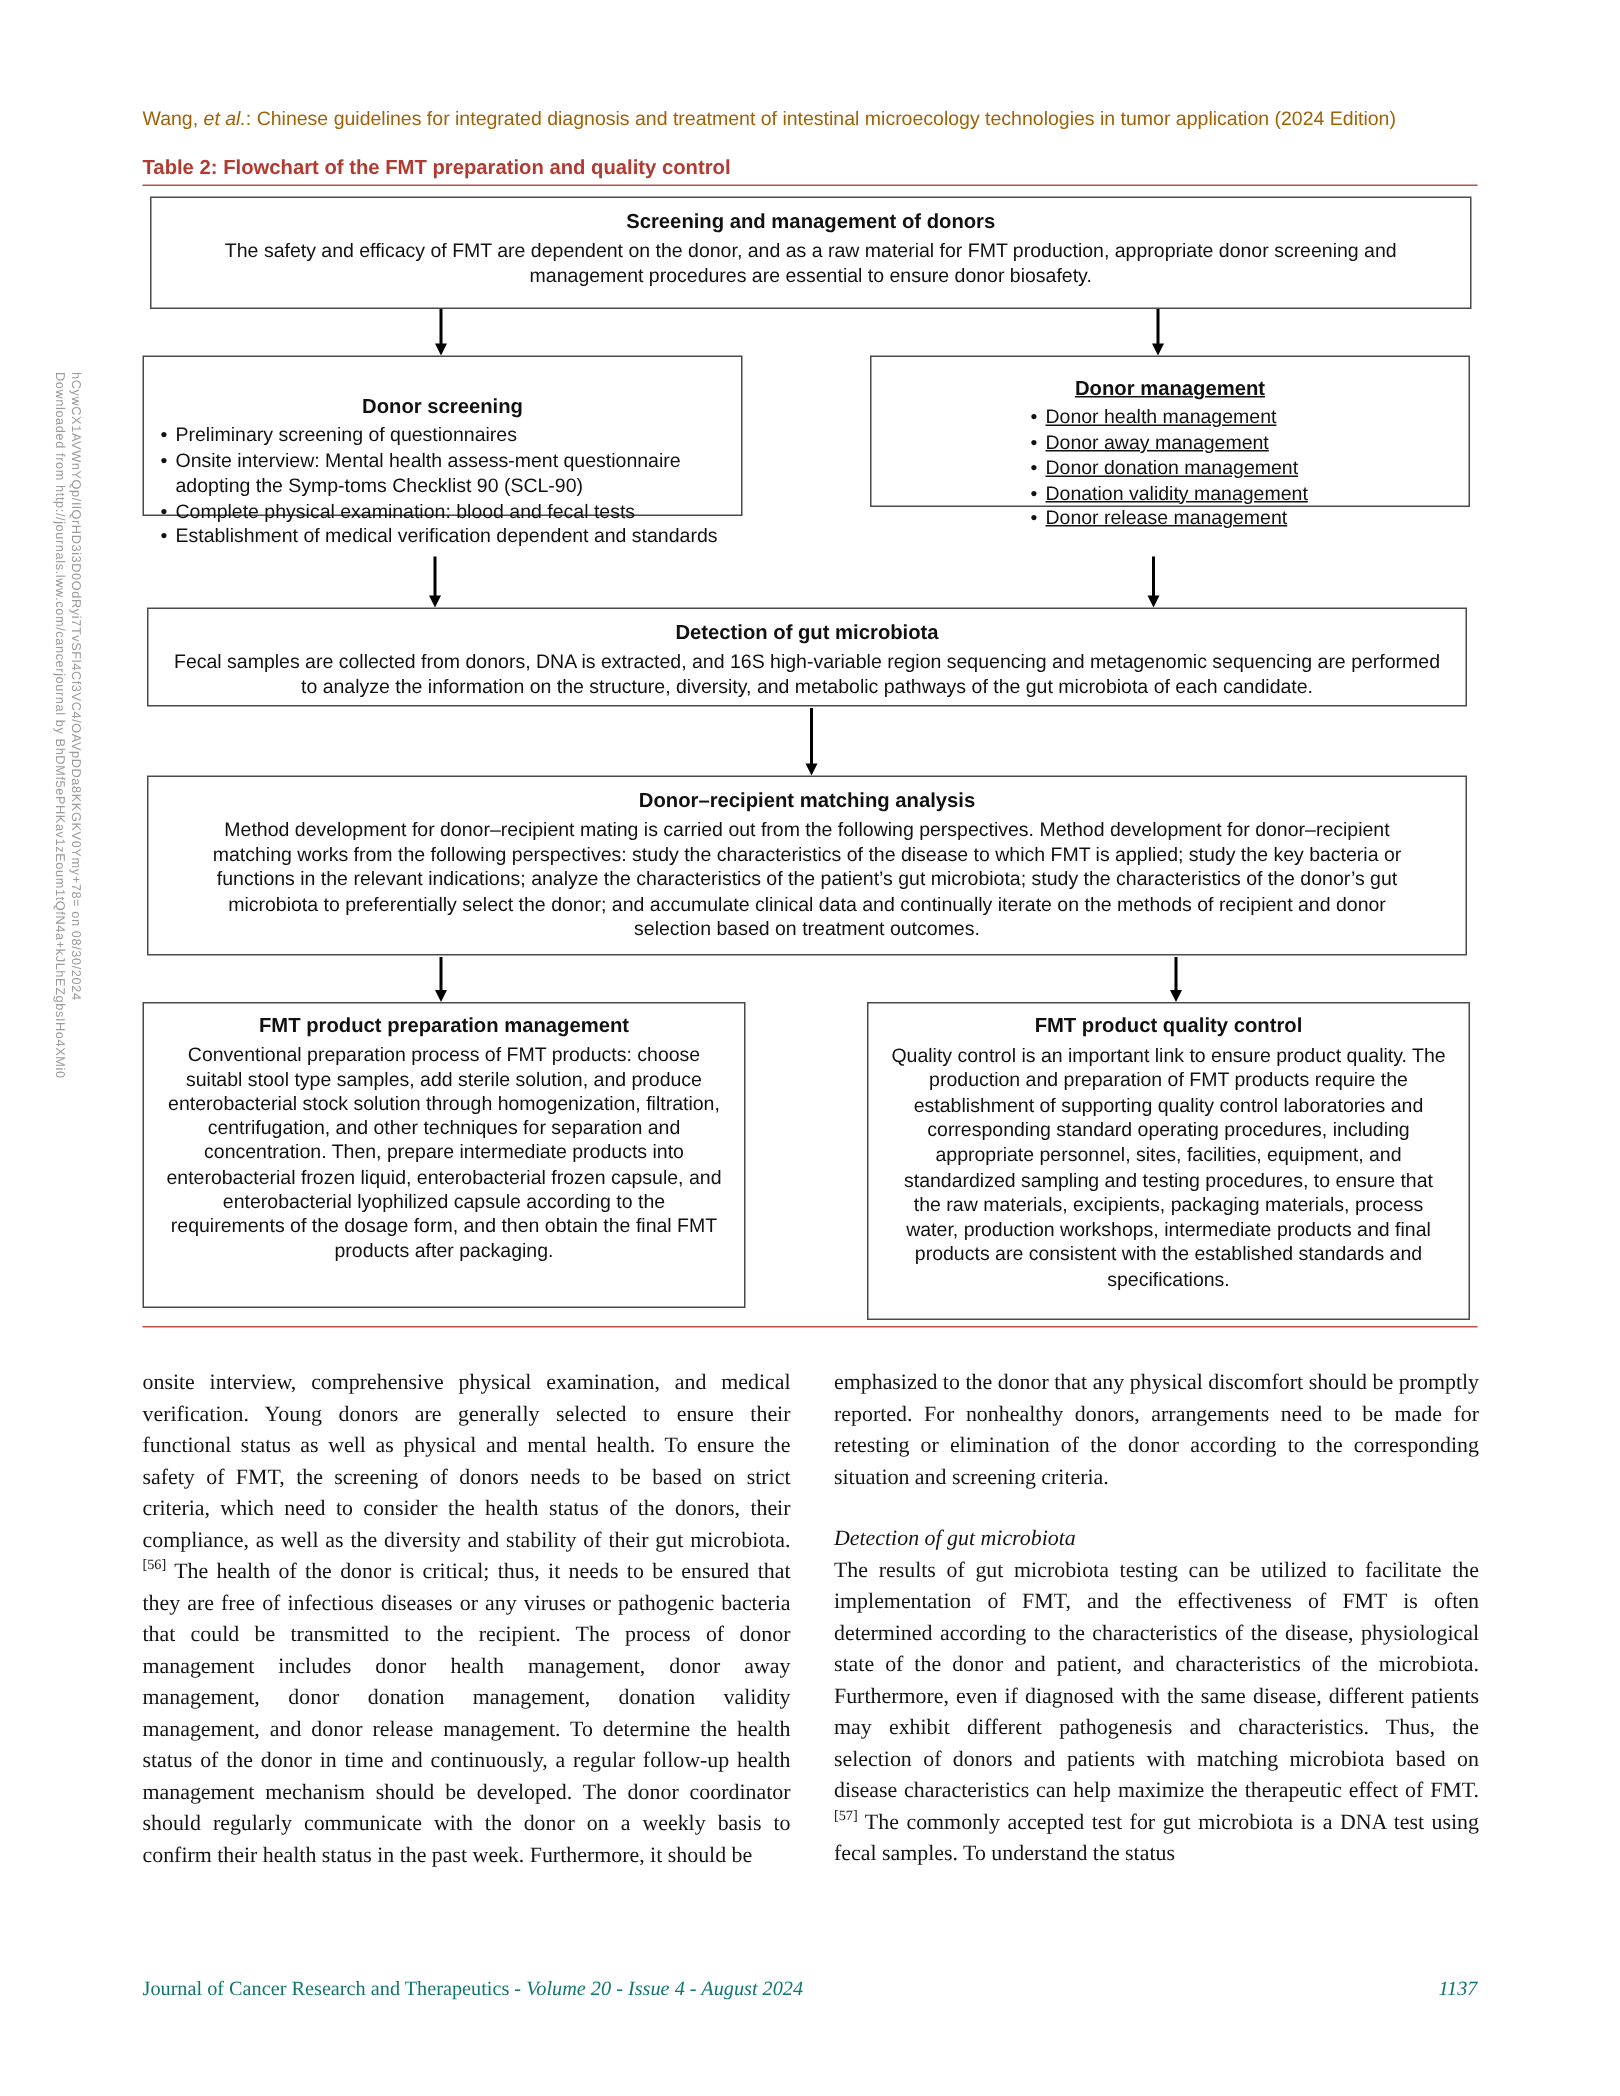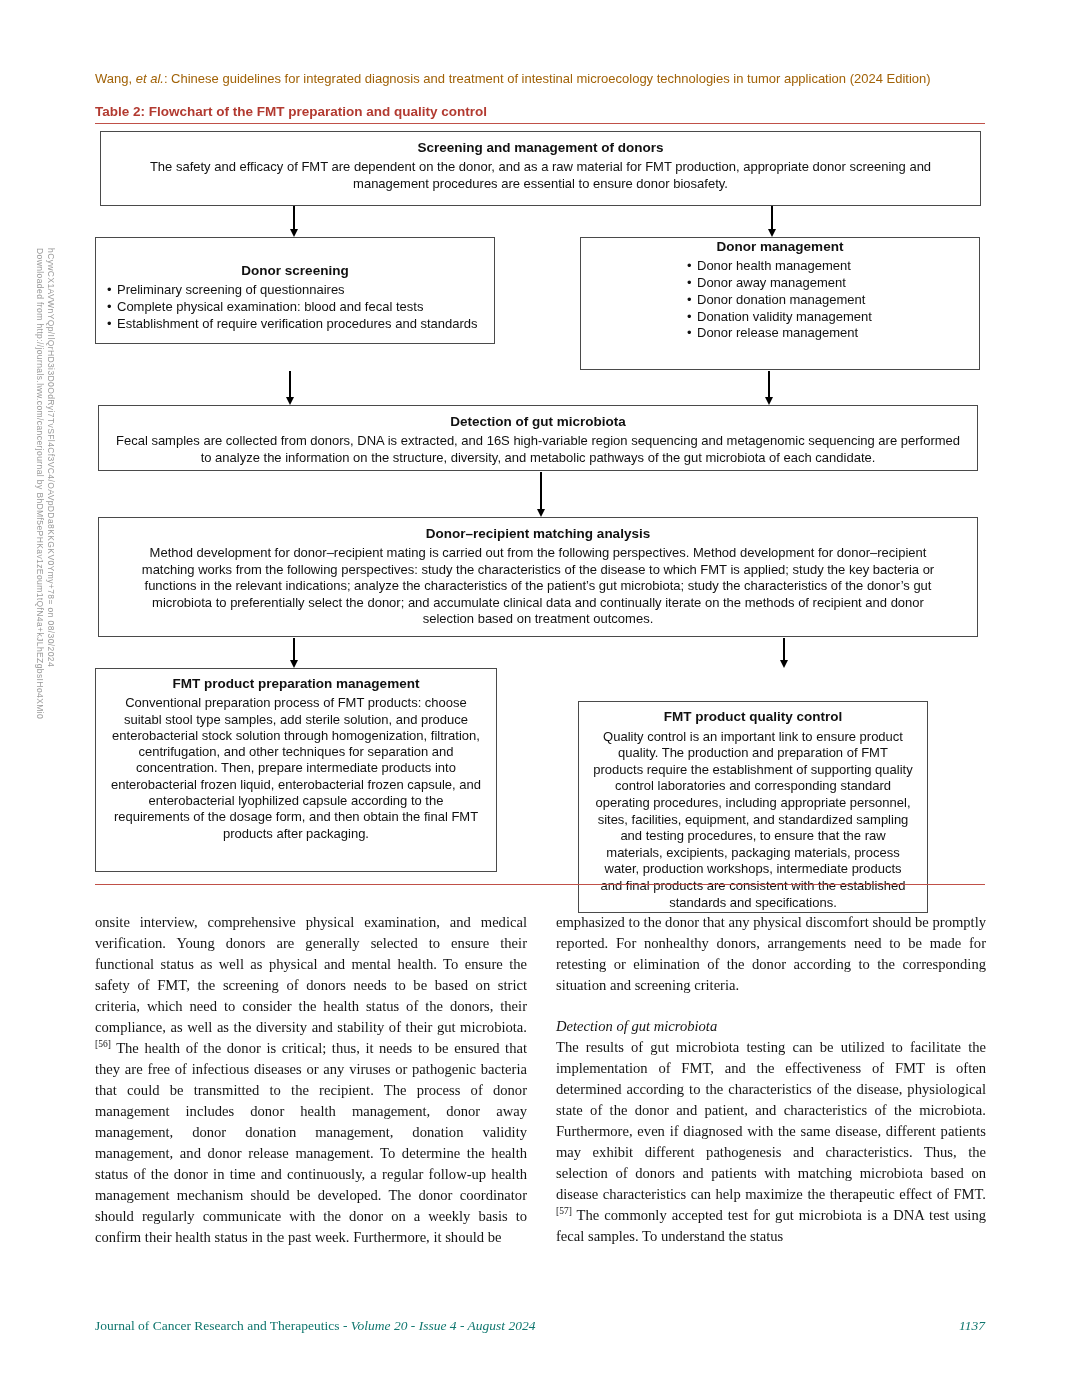--- a/index.html
+++ b/index.html
@@ -39,26 +39,26 @@
     font-size:13px; line-height:1.27; color:#111; padding:7px 14px;
   }
   .box-title { font-weight:bold; text-align:center; font-size:13.5px; margin-bottom:3px; }
   .box-body { text-align:center; }
   .bullets { list-style:none; text-align:left; }
   .bullets li { position:relative; padding-left:11px; line-height:16.8px; }
   .bullets li::before { content:"\2022"; position:absolute; left:1px; }
 
   #box-top        { left:100px; top:131px; width:881px; height:75px; }
   #box-screening  { left:95px;  top:237px; width:400px; height:107px; padding:24px 10px; }
-  #box-management { left:580px; top:237px; width:400px; height:133px; padding:0 10px; }
+  #box-management { left:580px; top:237px; width:400px; height:101px; padding:12px 10px;text-decoration:underline; }
   #box-management .bullets { padding-left:95px; }
   #box-detection  { left:98px;  top:405px; width:880px; height:66px; }
   #box-matching   { left:98px;  top:517px; width:880px; height:120px; padding:7px 26px; }
   #box-prep       { left:95px;  top:668px; width:402px; height:204px; line-height:16.3px; }
-  #box-qc         { left:578px; top:668px; width:350px; height:212px; line-height:16.6px;margin-top:33px; }
+  #box-qc         { left:578px; top:668px; width:402px; height:212px; line-height:16.6px; }
 
   
   .arrow { position:absolute; width:2px; background:#000; }
   .arrow::after {
     content:""; position:absolute; left:-3.5px; bottom:-7px;
     border-left:4.5px solid transparent; border-right:4.5px solid transparent;
     border-top:8px solid #000;
   }
   #ar1a { left:293px; top:206px; height:24px; }
   #ar1b { left:771px; top:206px; height:24px; }
@@ -110,22 +110,23 @@
     <div class="box-body">The safety and efficacy of FMT are dependent on the donor, and as a raw material for FMT production, appropriate donor screening and management procedures are essential to ensure donor biosafety.</div>
   </div>
 
   <div class="arrow" id="ar1a"></div>
   <div class="arrow" id="ar1b"></div>
 
   <div class="box" id="box-screening">
     <div class="box-title">Donor screening</div>
     <ul class="bullets">
       <li>Preliminary screening of questionnaires</li>
+      <li>Onsite interview: Mental health assess-ment questionnaire adopting the Symp-toms Checklist 90 (SCL-90)</li>
       <li>Complete physical examination: blood and fecal tests</li>
-      <li>Establishment of require verification procedures and standards</li>
+      <li>Establishment of medical verification dependent and standards</li>
     </ul>
   </div>
 
   <div class="box" id="box-management">
     <div class="box-title">Donor management</div>
     <ul class="bullets">
       <li>Donor health management</li>
       <li>Donor away management</li>
       <li>Donor donation management</li>
       <li>Donation validity management</li>

